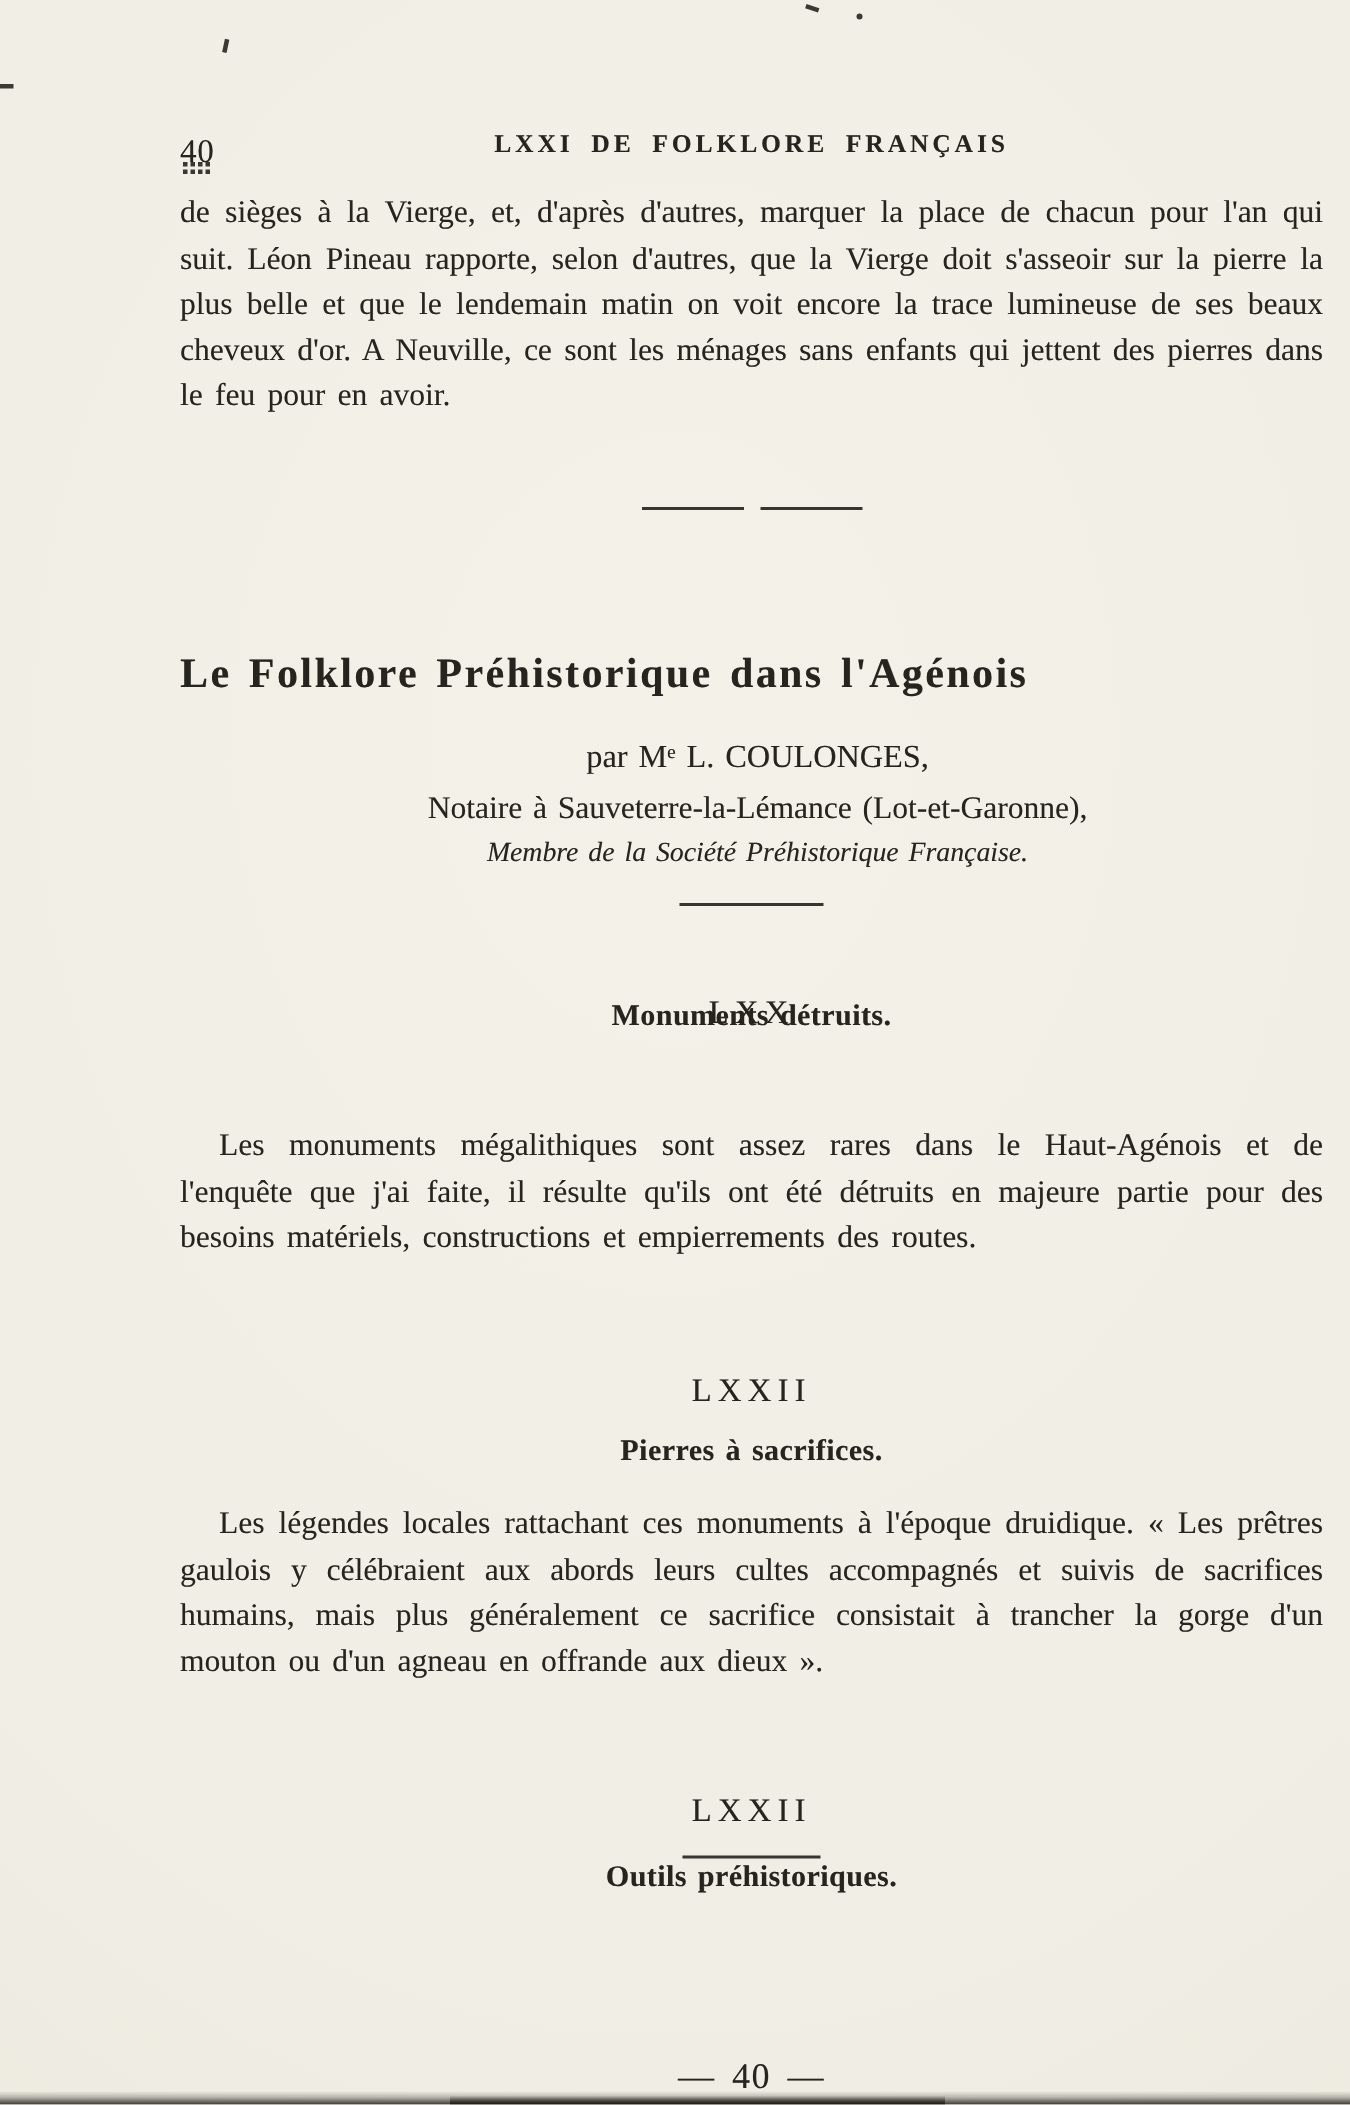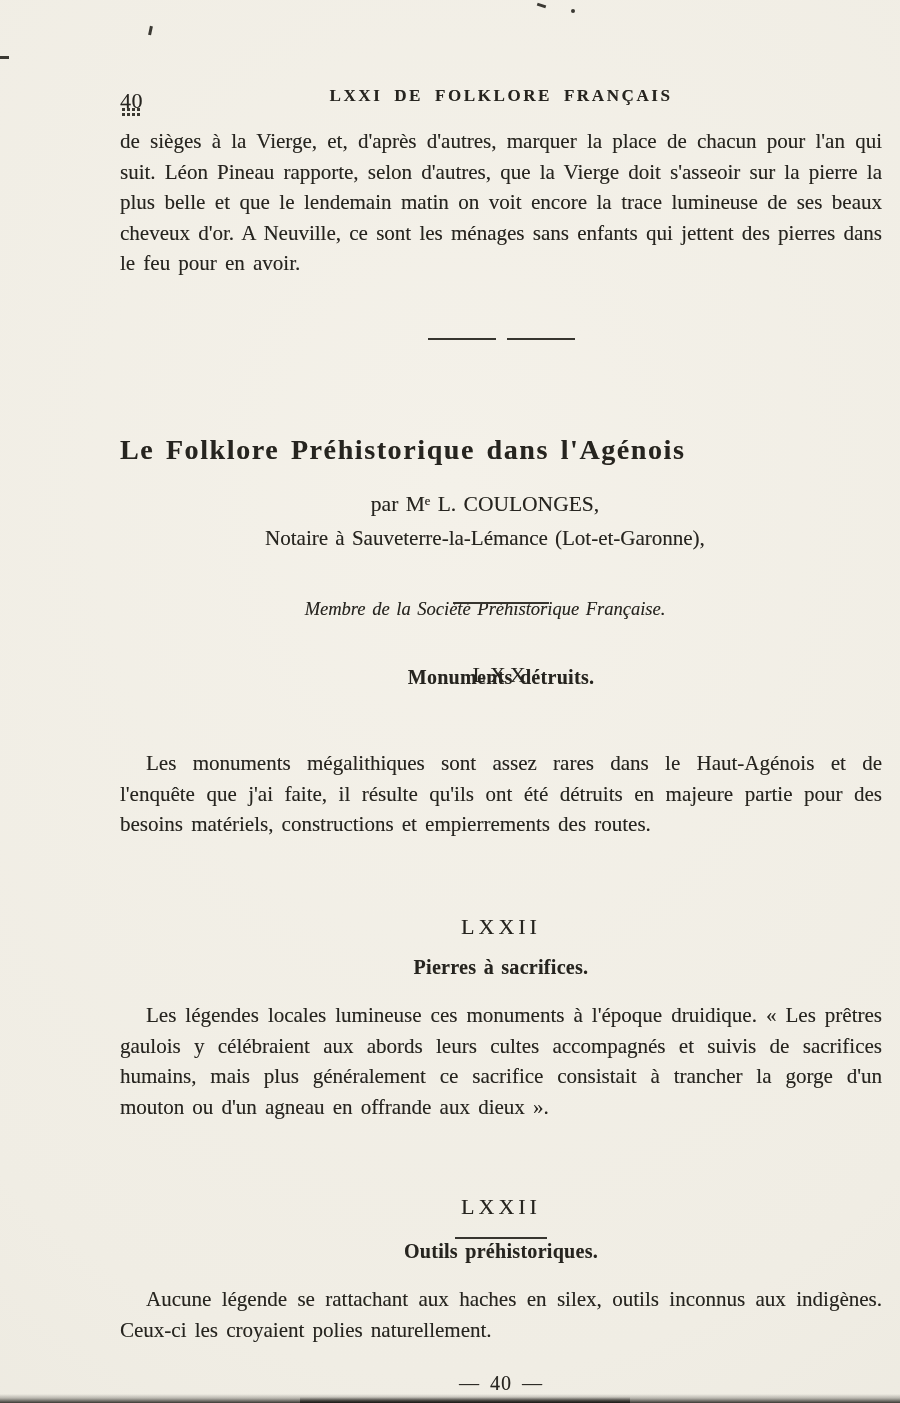--- a/index.html
+++ b/index.html
@@ -50,44 +50,44 @@
   .divider-1 { top: 338px; }
   .divider-1 span { width: 68px; }
   .divider-2 { top: 602px; }
   .divider-2 span { width: 96px; }
 
   .article-title {
     position: absolute; left: 120px; width: 762px; top: 434px;
     font-size: 28px; font-weight: bold;
     letter-spacing: 1.6px; word-spacing: 3px;
   }
-  .byline { position: absolute; left: 104px; width: 762px; text-align: center; }
+  .byline { position: absolute; left: 124px; width: 762px; text-align: center; }
   .byline-1 { top: 492px; font-size: 21.5px; word-spacing: 2px; }
   .byline-2 { top: 526px; font-size: 21px; word-spacing: 2px; }
-  .byline-3 { top: 559px; font-size: 18.5px; font-style: italic; word-spacing: 2px; margin-top: 40px; }
+  .byline-3 { top: 559px; font-size: 18.5px; font-style: italic; word-spacing: 2px; }
 
   .sec-num {
     position: absolute; left: 120px; width: 762px;
     text-align: center; font-size: 22px; letter-spacing: 4px;
   }
   .sec-num.underlined u {
     text-decoration: none;
     display: inline-block;
     border-bottom: 2px solid #37352f;
     padding: 0 6px 17px 6px;
   }
   .sec-heading {
     position: absolute; left: 120px; width: 762px;
     text-align: center; font-size: 20px; font-weight: bold;
     letter-spacing: 0.3px; word-spacing: 2px;
   }
 
   .footer {
     position: absolute; left: 120px; width: 762px; top: 1372px;
-    text-align: center; font-size: 20px; letter-spacing: 1px; word-spacing: 4px;
+    text-align: center; font-size: 24px; letter-spacing: 1px; word-spacing: 4px;
   }
 
   .bottom-edge {
     position: absolute; left: 0; right: 0; bottom: 0; height: 9px;
     background: linear-gradient(to top, rgba(28,26,22,0.85) 0%, rgba(28,26,22,0.25) 55%, rgba(28,26,22,0) 100%);
   }
   .bottom-edge::after {
     content: ""; position: absolute; left: 300px; bottom: 0; width: 330px; height: 6px;
     background: linear-gradient(to top, rgba(20,18,15,0.8), rgba(20,18,15,0));
   }
@@ -138,23 +138,22 @@
   <div class="divider divider-2">
     <span></span>
   </div>
 
   <div class="sec-num" style="top:662px">LXX</div>
   <h2 class="sec-heading" style="top:666px">Monuments détruits.</h2>
   <p class="para indent" style="top:748px">Les monuments mégalithiques sont assez rares dans le Haut-Agénois et de l'enquête que j'ai faite, il résulte qu'ils ont été détruits en majeure partie pour des besoins matériels, constructions et empierrements des routes.</p>
 
   <div class="sec-num" style="top:914px">LXXII</div>
   <h2 class="sec-heading" style="top:956px">Pierres à sacrifices.</h2>
-  <p class="para indent" style="top:1000px">Les légendes locales lumineuse ces monuments à l'époque druidique. « Les prêtres gaulois y célébraient aux abords leurs cultes accompagnés et suivis de sacrifices humains, mais plus généralement ce sacrifice consistait à trancher la gorge d'un mouton ou d'un agneau en offrande aux dieux ».</p>
+  <p class="para indent" style="top:1000px">Les légendes locales rattachant ces monuments à l'époque druidique. « Les prêtres gaulois y célébraient aux abords leurs cultes accompagnés et suivis de sacrifices humains, mais plus généralement ce sacrifice consistait à trancher la gorge d'un mouton ou d'un agneau en offrande aux dieux ».</p>
 
   <div class="sec-num underlined" style="top:1194px"><u>LXXII</u></div>
   <h2 class="sec-heading" style="top:1240px">Outils préhistoriques.</h2>
-  <p class="para indent" style="top:1284px">Aucune légende se rattachant aux haches en silex, outils inconnus aux indigènes. Ceux-ci les croyaient polies naturellement.</p>
 
   <div class="footer">— 40 —</div>
 
   <div class="bottom-edge"></div>
 
 </div>
 
 </body></html>

